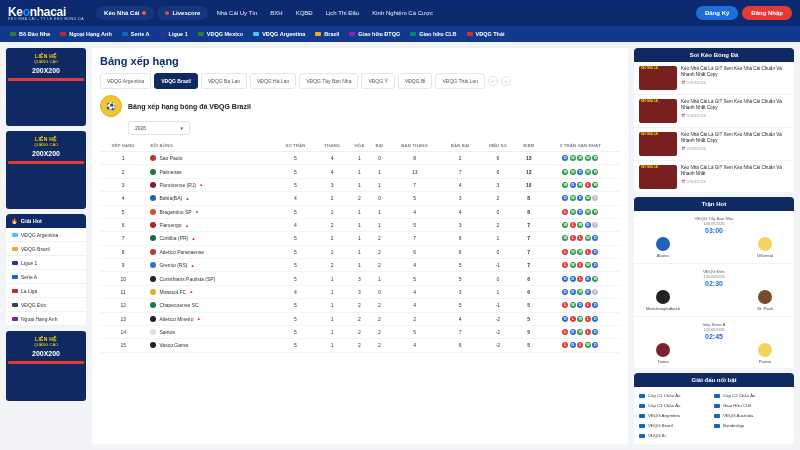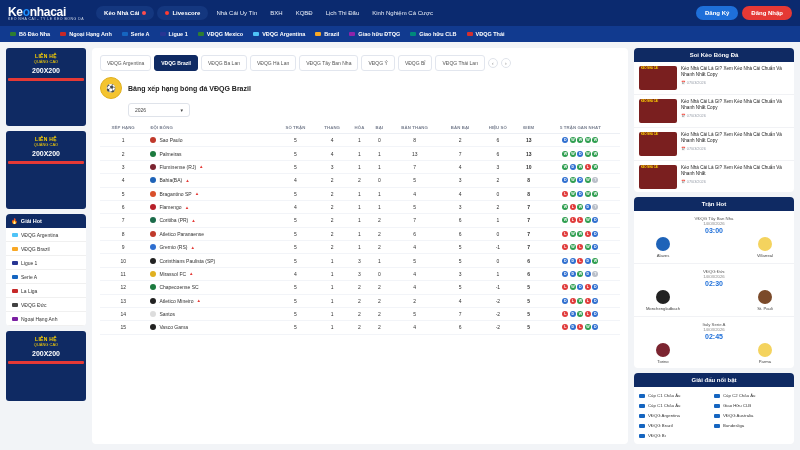--- a/index.html
+++ b/index.html
@@ -246,20 +246,21 @@
 
     <div class="ad" style="height:70px">
       <div class="t1">LIÊN HỆ</div>
       <div class="t2">QUẢNG CÁO</div>
       <div class="sz">200X200</div>
       <div class="bar"></div>
     </div>
   </div>
 
   <div class="center">
+    <div class="ctitle">Bảng xếp hạng</div>
 
     <div class="tabrow">
       <div class="tab">VĐQG Argentina</div>
       <div class="tab active">VĐQG Brazil</div>
       <div class="tab">VĐQG Ba Lan</div>
       <div class="tab">VĐQG Hà Lan</div>
       <div class="tab">VĐQG Tây Ban Nha</div>
       <div class="tab">VĐQG Ý</div>
       <div class="tab">VĐQG Bỉ</div>
       <div class="tab">VĐQG Thái Lan</div>

